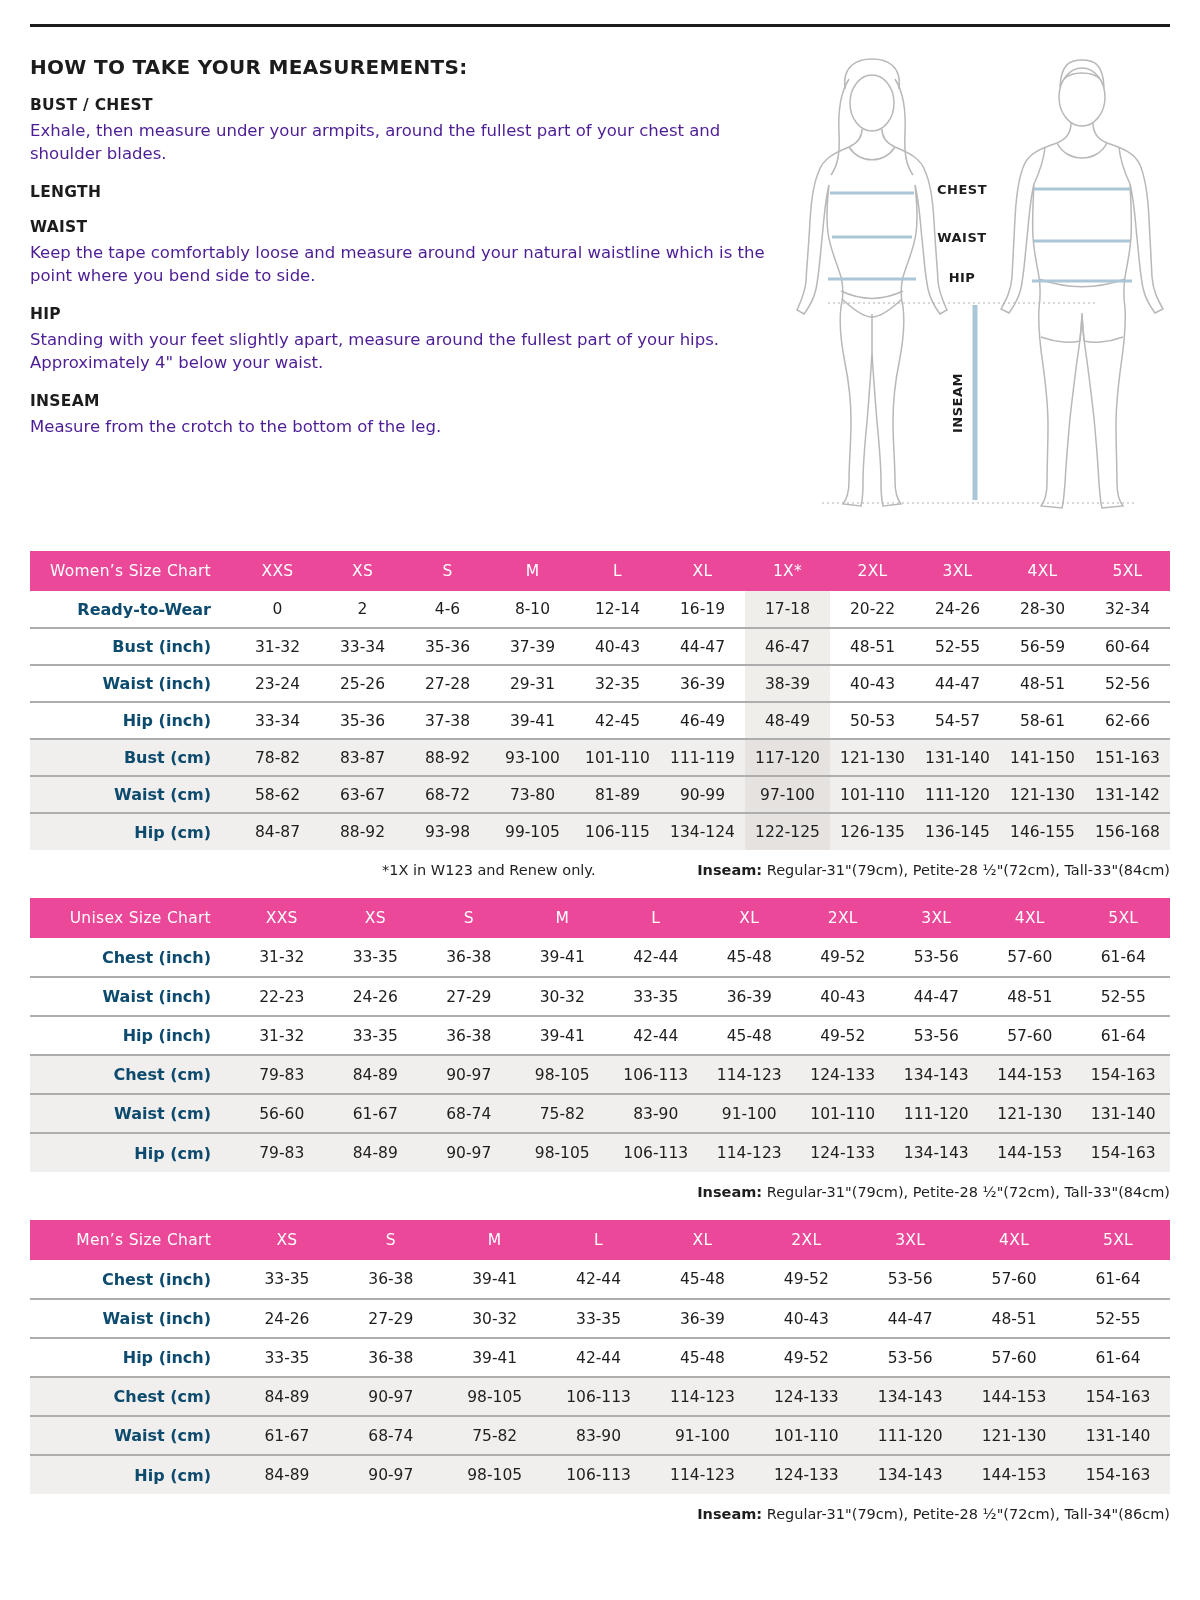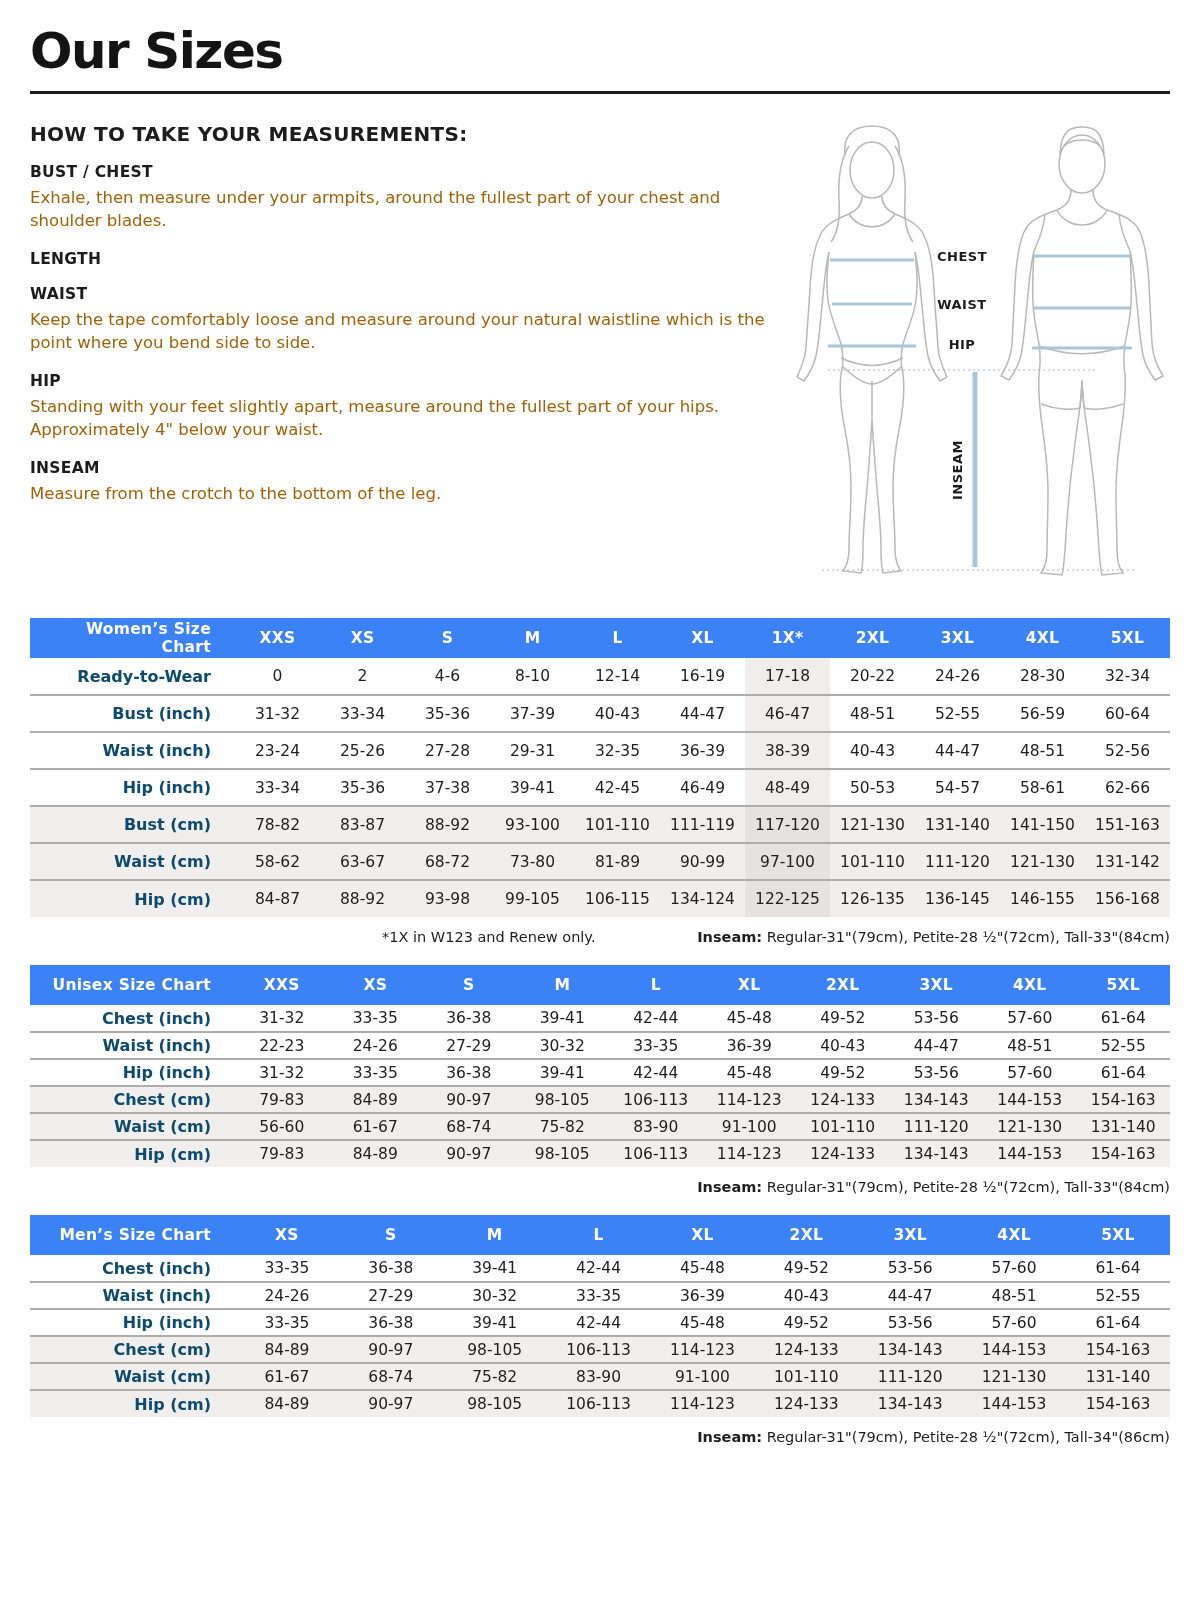--- a/index.html
+++ b/index.html
@@ -7,53 +7,52 @@
   .page { padding:24px 30px 30px 30px; }
 
   h1.page-title { margin:0 0 12px 0; font-size:50px; line-height:1.1; letter-spacing:-1.5px;
        font-weight:bold; color:#141414; }
   .title-rule { border:none; border-top:3px solid #1c1c1c; margin:0 0 28px 0; }
 
   .top-section { display:flex; align-items:flex-start; }
   .instructions { width:752px; }
   .how-heading { font-size:20px; font-weight:bold; letter-spacing:.3px; margin:0 0 14px 0; color:#1c1c1c; }
   .m-section h3 { font-size:15.5px; font-weight:bold; letter-spacing:.3px; margin:17px 0 5px 0; color:#1c1c1c; }
-  .m-section p { font-size:16.5px; line-height:1.42; margin:0; color:#a16207; }
+  .m-section p { font-size:16.5px; line-height:1.42; margin:0; color:#4c1d95; }
 
   .figure-wrap { margin-left:auto; width:388px; margin-top:-4px;text-align:center; }
   svg text.diag-label { font-family:"DejaVu Sans",sans-serif; font-size:13px; font-weight:bold; fill:#1c1c1c; letter-spacing:.5px; }
 
   .tables-area { margin-top:26px; }
   .table-block { margin-top:20px; }
   .table-block:first-child { margin-top:0; }
   table.size-table { border-collapse:collapse; table-layout:fixed; width:1140px; }
-  table.size-table thead th { background:#3b82f6; color:#ffffff; font-size:15.5px; font-weight:bold;
+  table.size-table thead th { background:#ec4899; color:#ffffff; font-size:15.5px; font-weight:normal;
        height:38px; text-align:center; letter-spacing:.3px;margin-left:20px; }
   table.size-table thead th.lbl { text-align:right; padding-right:24px; }
   table.size-table tbody th { text-align:right; padding-right:24px; font-size:16px; font-weight:bold; color:#0c4a6e; }
   table.size-table tbody td { text-align:center; font-size:15.5px; color:#1e1e1e; }
   table.size-table tbody tr { height:37px; }
-  table.size-table.rh39 tbody tr { height:27px; }
+  table.size-table.rh39 tbody tr { height:39px; }
   table.size-table tbody tr + tr td, table.size-table tbody tr + tr th { border-top:2px solid #adadad; }
   table.size-table tbody tr.cm th, table.size-table tbody tr.cm td { background:#f1efed; }
   table.size-table tbody td.hl { background:#f0eeea; }
   table.size-table tbody tr.cm td.hl { background:#e5e2df; }
 
   .footnote { width:1140px; display:flex; align-items:baseline; font-size:14.5px; color:#1e1e1e;
        margin:12px 0 2px 0; }
   .fn-left { margin-left:352px; }
   .fn-right { margin-left:auto; text-align:right; }
   .fn-right b { font-weight:bold; }
 </style>
 </head>
 <body>
 
 <div class="page">
 
-  <h1 class="page-title">Our Sizes</h1>
   <hr class="title-rule">
 
   <div class="top-section">
     <div class="instructions">
       <h2 class="how-heading">HOW TO TAKE YOUR MEASUREMENTS:</h2>
 
       <div class="m-section">
         <h3>BUST / CHEST</h3>
         <p>Exhale, then measure under your armpits, around the fullest part of your chest and shoulder blades.</p>
       </div>

